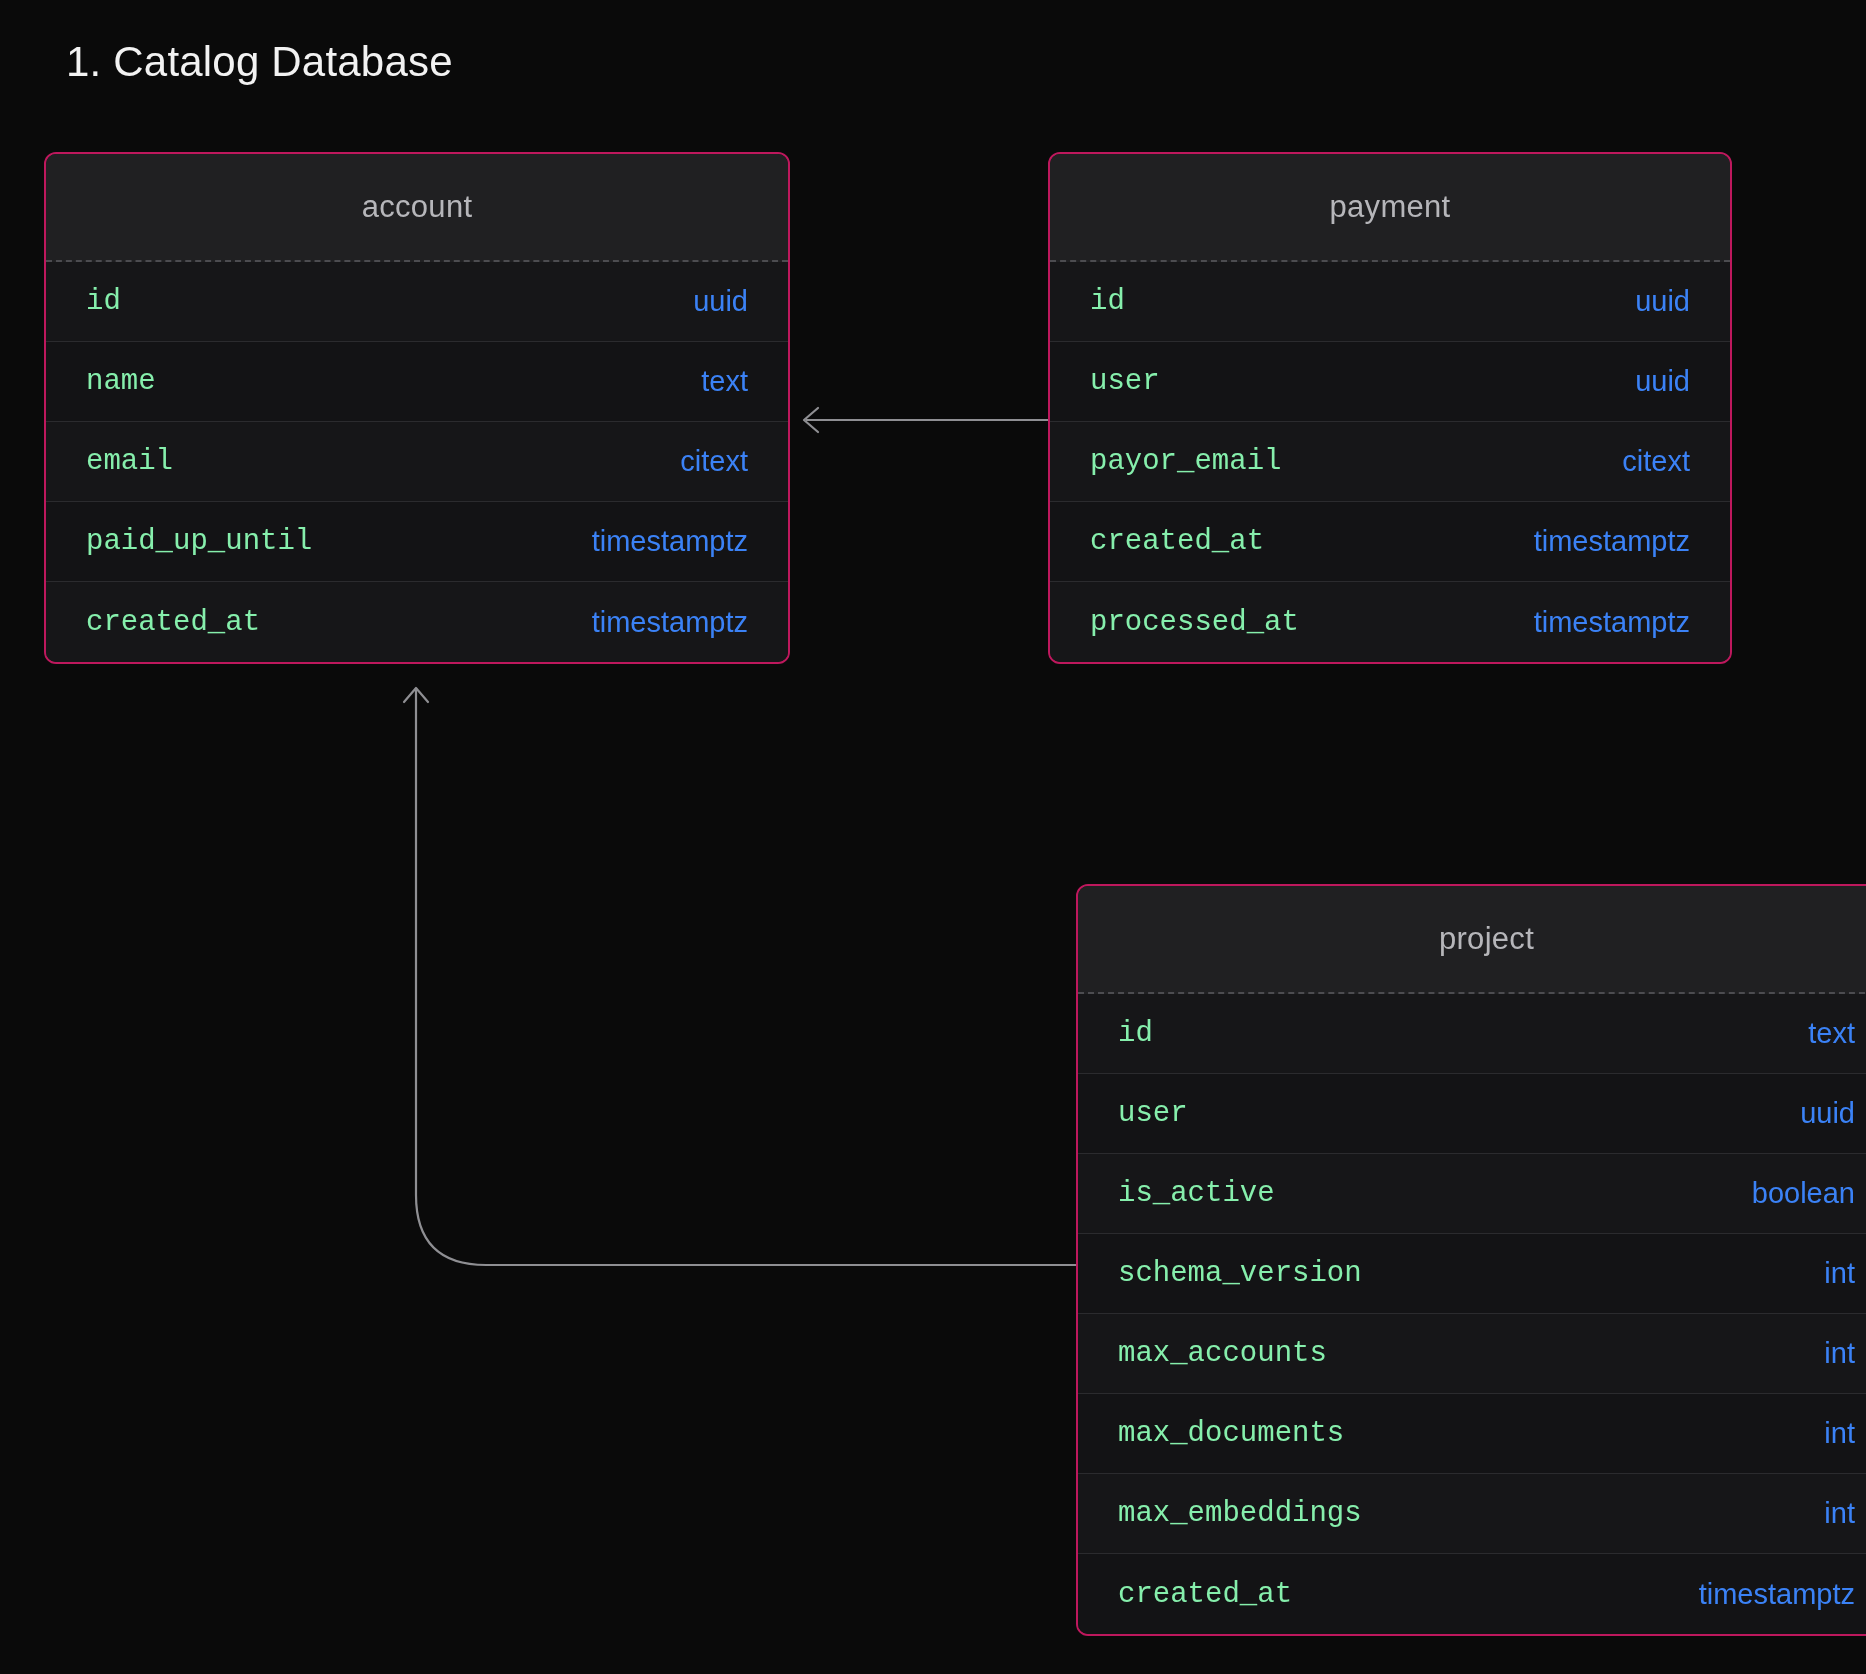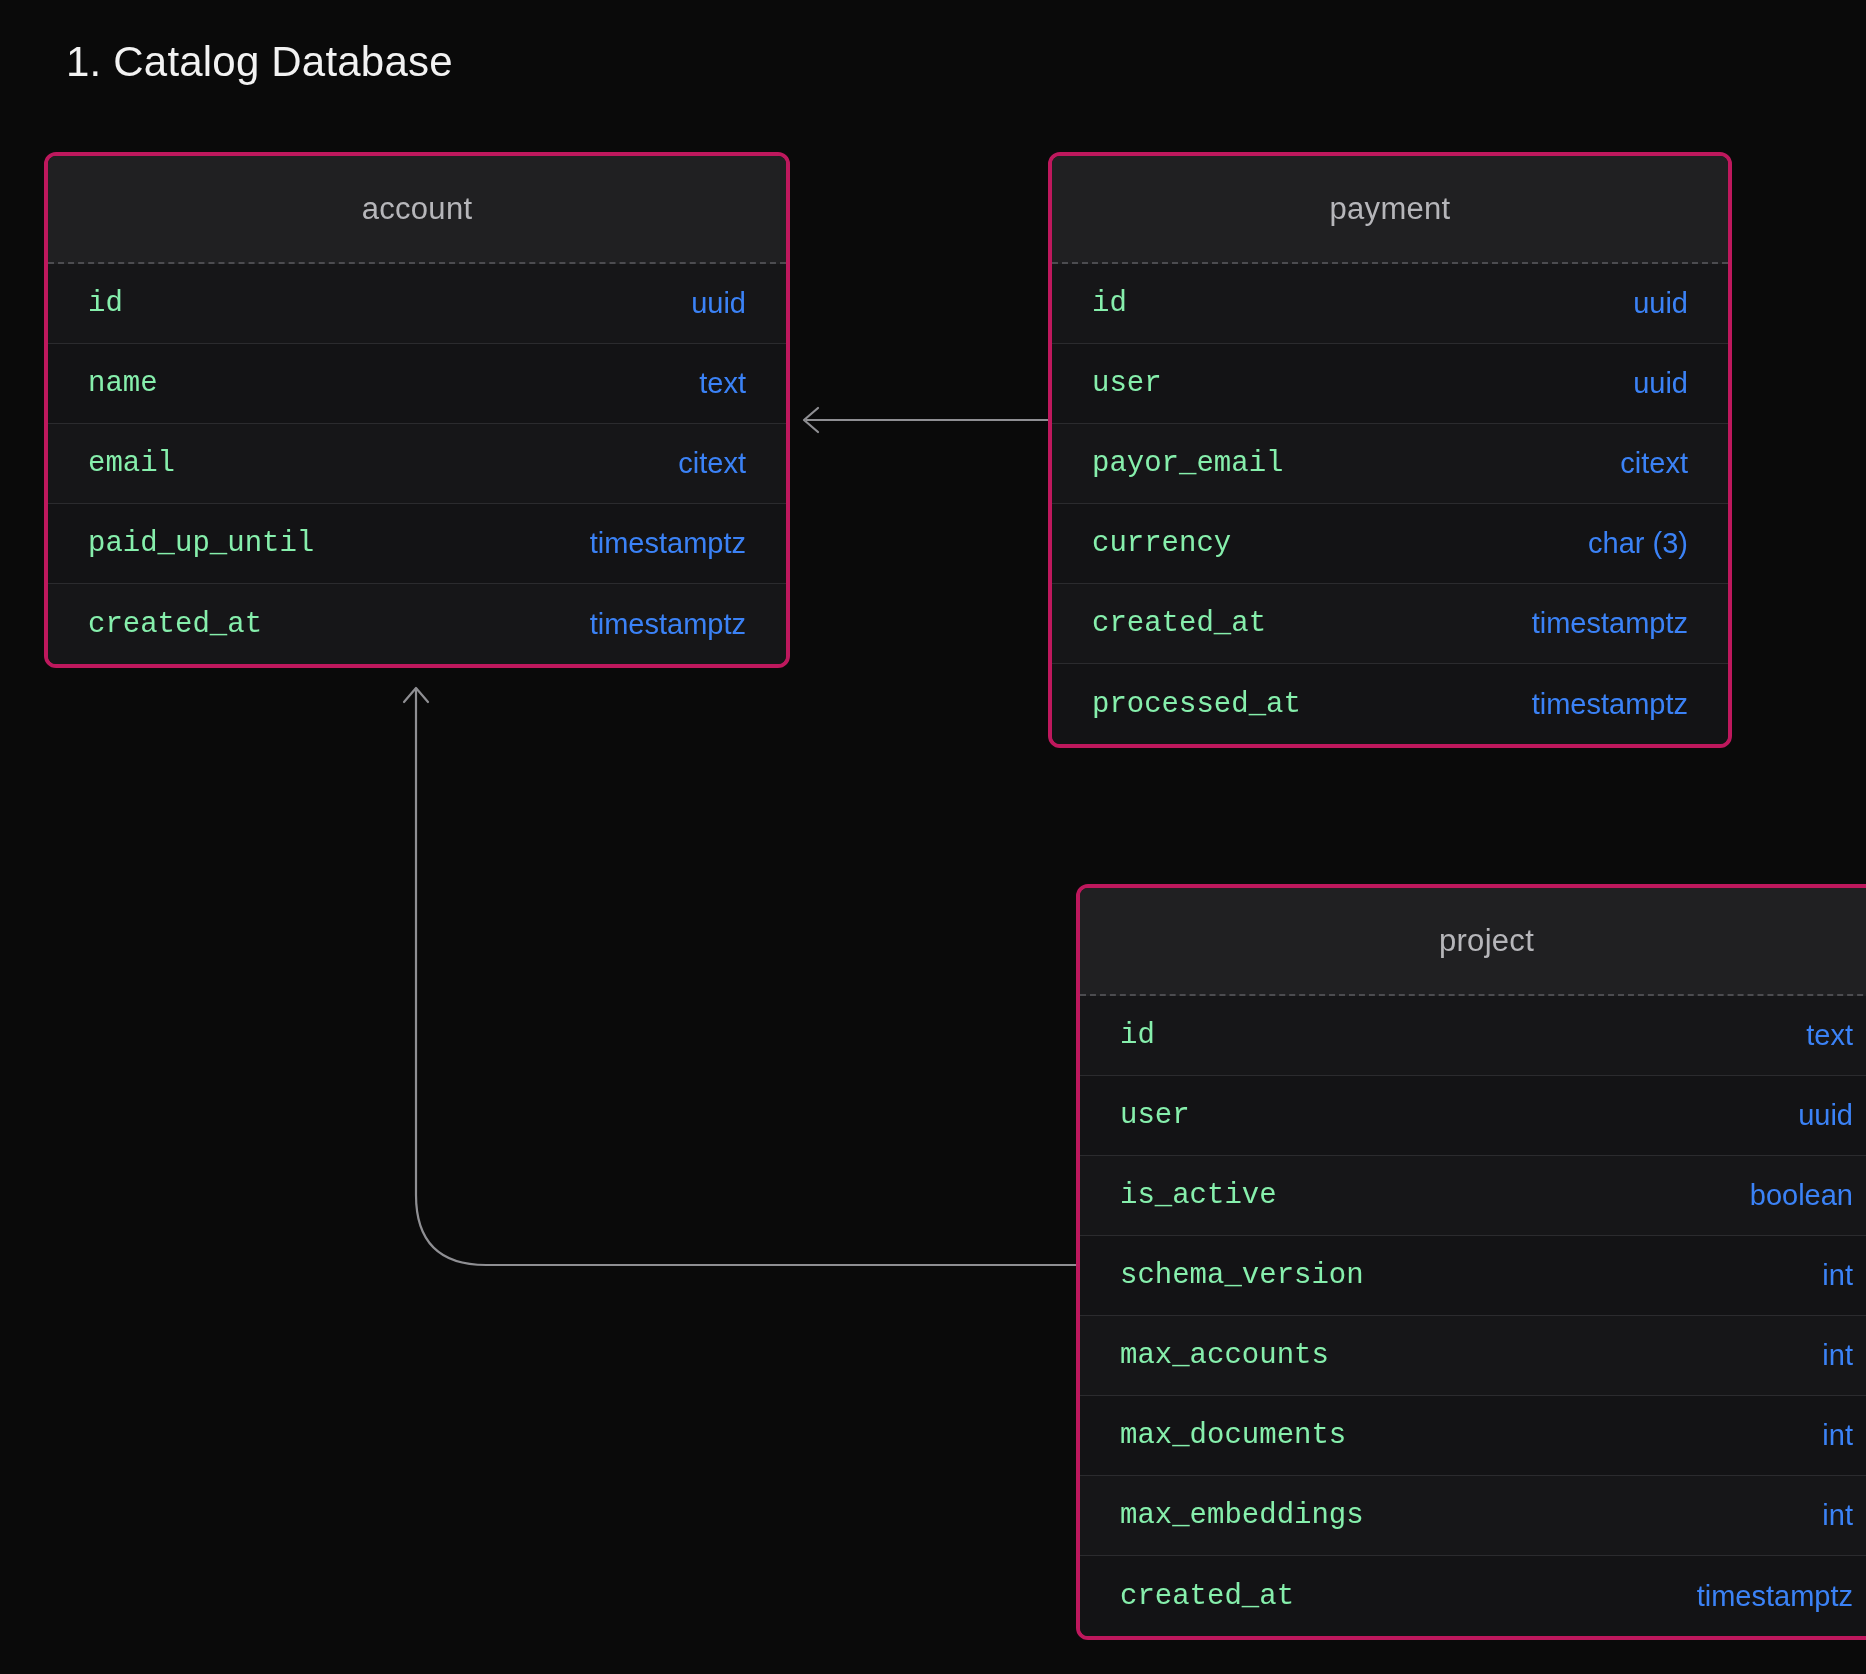--- a/index.html
+++ b/index.html
@@ -30,21 +30,21 @@
     font-weight: 500;
     color: #f2f2f2;
     letter-spacing: 0.2px;
     white-space: nowrap;
   }
 
   
   .entity {
     position: absolute;
     box-sizing: border-box;
-    border: 4px solid #be185d;
+    border: 2px solid #be185d;
     border-radius: 12px;
     background: #171719;
     overflow: hidden;
   }
 
   .entity-header {
     height: 108px;
     display: flex;
     align-items: center;
     justify-content: center;
@@ -166,24 +166,20 @@
       </div>
       <div class="entity-row">
         <span class="field-name">user</span>
         <span class="field-type">uuid</span>
       </div>
       <div class="entity-row">
         <span class="field-name">payor_email</span>
         <span class="field-type">citext</span>
       </div>
       <div class="entity-row">
-        <span class="field-name">currency</span>
-        <span class="field-type">char (3)</span>
-      </div>
-      <div class="entity-row">
         <span class="field-name">created_at</span>
         <span class="field-type">timestamptz</span>
       </div>
       <div class="entity-row">
         <span class="field-name">processed_at</span>
         <span class="field-type">timestamptz</span>
       </div>
     </div>
   </div>
 

